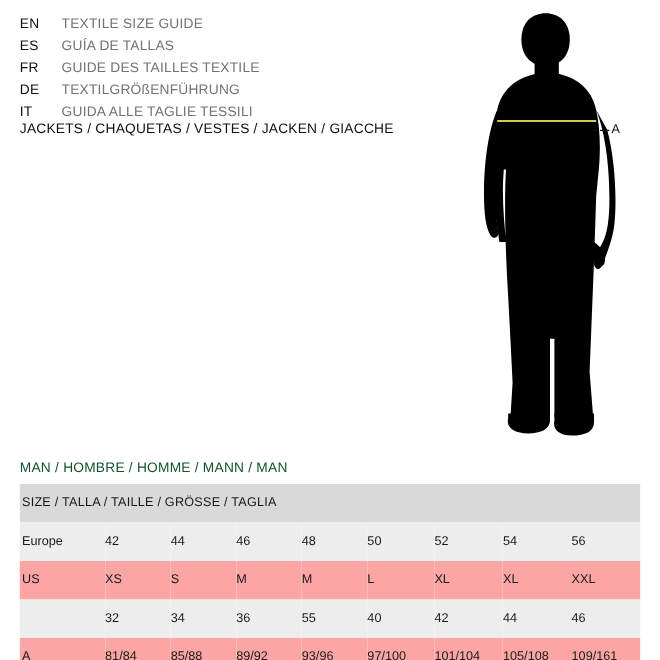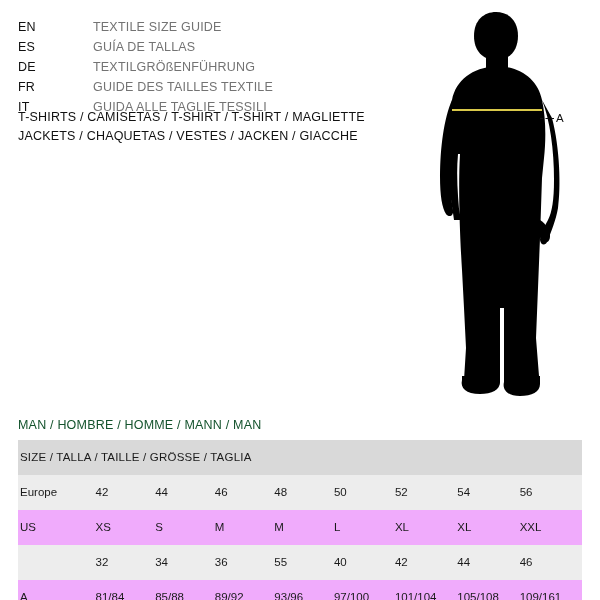--- a/index.html
+++ b/index.html
@@ -23,25 +23,24 @@
 
   
   .lang-block {
     position: absolute;
     left: 18px;
     top: 14px;
     width: 380px;
   }
   .lang-row {
     display: flex;
-    align-items: flex-end;
+    align-items: flex-start;
     height: 20px;
     font-size: 12.5px;
     letter-spacing: 0.2px;
-    gap: 37px;
   }
   .lang-code {
     width: 38px;
     flex: 0 0 38px;
     color: #111;
   }
   .lang-text {
     color: #737373;
     white-space: nowrap;
   }
@@ -118,21 +117,21 @@
   }
   .row-head td {
     background: #d9d9d9;
     font-size: 11.5px;
     letter-spacing: 0.2px;
   }
   .row-shade td {
     background: #ededed;
   }
   .row-plain td {
-    background: #f0abfc;
+    background: #fca5a5;
   }
   .c-label { width: 86px; padding-left: 2px !important; }
   .c-val { width: 68px; }
   .note {
     position: absolute;
     left: 18px;
     top: 551px;
     font-size: 11.5px;
     letter-spacing: 0.2px;
     color: #111;
@@ -146,35 +145,34 @@
   <div class="lang-block">
     <div class="lang-row">
       <span class="lang-code">EN</span>
       <span class="lang-text">TEXTILE SIZE GUIDE</span>
     </div>
     <div class="lang-row">
       <span class="lang-code">ES</span>
       <span class="lang-text">GUÍA DE TALLAS</span>
     </div>
     <div class="lang-row">
+      <span class="lang-code">FR</span>
+      <span class="lang-text">GUIDE DES TAILLES TEXTILE</span>
+    </div>
+    <div class="lang-row">
       <span class="lang-code">DE</span>
       <span class="lang-text">TEXTILGRÖßENFÜHRUNG</span>
     </div>
     <div class="lang-row">
-      <span class="lang-code">FR</span>
-      <span class="lang-text">GUIDE DES TAILLES TEXTILE</span>
-    </div>
-    <div class="lang-row">
       <span class="lang-code">IT</span>
       <span class="lang-text">GUIDA ALLE TAGLIE TESSILI</span>
     </div>
   </div>
 
   <div class="cat-block">
-    <div class="cat-row">T-SHIRTS / CAMISETAS / T-SHIRT / T-SHIRT / MAGLIETTE</div>
     <div class="cat-row">JACKETS / CHAQUETAS / VESTES / JACKEN / GIACCHE</div>
   </div>
 
   <div class="figure-wrap">
     <svg class="figure-svg" width="200" height="400" viewBox="0 0 200 400">
       <g fill="#000000">
 
         <path d="M74 28 C74 12 84 4 96 4 C108 4 118 12 118 28 C118 42 110 52 96 52 C82 52 74 42 74 28 Z"></path>
 
         <path d="M86 48 h22 v14 h-22 z"></path>

